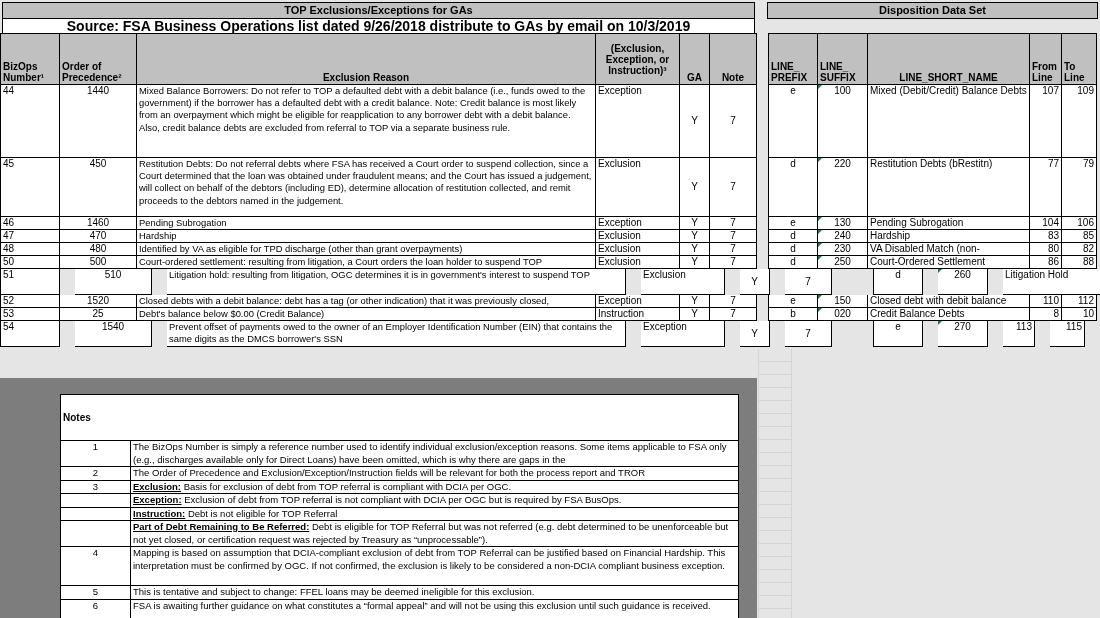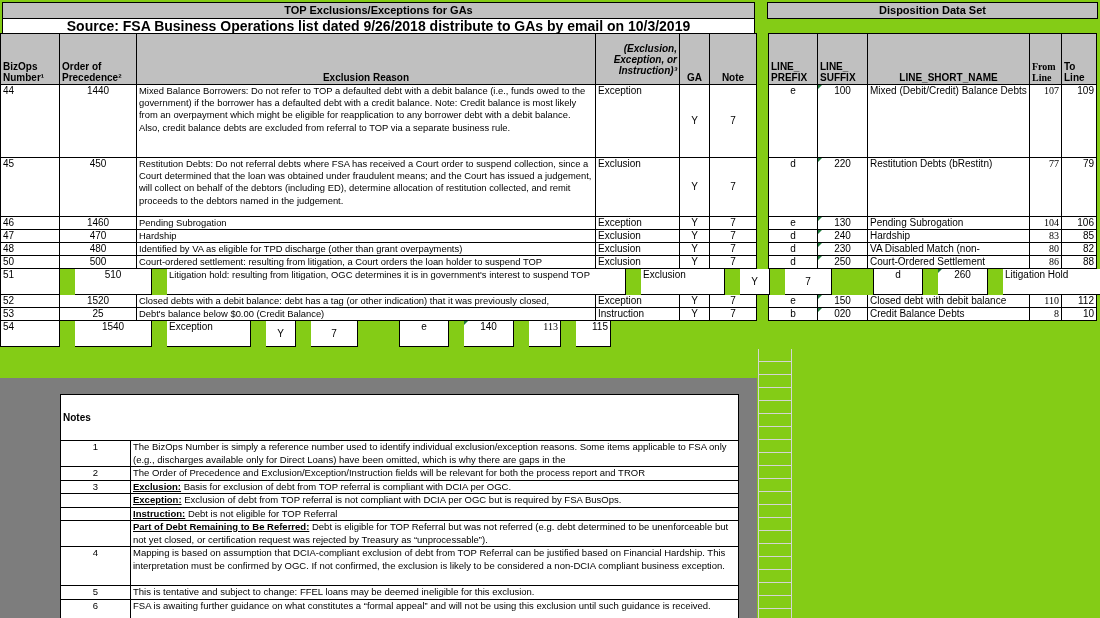--- a/index.html
+++ b/index.html
@@ -1,16 +1,16 @@
 <!DOCTYPE html>
 <html><head>
 <meta charset="utf-8">
 <style>
   html,body{margin:0;padding:0;background:#fff;font-family:"Liberation Sans",sans-serif;}
-  #sheet{position:relative;width:1100px;height:618px;background:#84cc16;overflow:hidden;}
+  #sheet{position:relative;width:1100px;height:618px;background:#e5e5e5;overflow:hidden;}
 
   .titlebar{position:absolute;height:17px;background:#c0c0c0;border:1px solid #000;
     font-weight:bold;font-size:11px;text-align:center;line-height:15px;box-sizing:border-box;color:#000;}
   #left-title{left:2px;top:2px;width:753px;}
   #right-title{left:767px;top:2px;width:331px;}
   #source-row{position:absolute;left:2px;top:18px;width:753px;height:16px;background:#fff;
     border:1px solid #000;font-weight:bold;font-size:14px;text-align:center;line-height:14px;box-sizing:border-box;}
 
   #table{position:absolute;left:0;top:33px;}
   .row{display:flex;}
@@ -19,28 +19,28 @@
   .c-bizops{width:60px;border-left:1px solid #000;}
   .c-prec{width:77px;text-align:center;}
   .c-reason{width:459px;font-size:9.4px;line-height:12.2px;}
   .c-type{width:84px;}
   .c-ga{width:30px;display:flex;align-items:center;justify-content:center;}
   .c-note{width:47px;display:flex;align-items:center;justify-content:center;}
   .gap{width:11px;border:none;background:transparent;padding:0;}
   .c-prefix{width:50px;border-left:1px solid #000;text-align:center;}
   .c-suffix{width:50px;text-align:center;position:relative;}
   .c-name{width:162px;}
-  .c-from{width:32px;text-align:right;font-family:Liberation Serif, serif;}
+  .c-from{width:32px;text-align:right;}
   .c-to{width:35px;text-align:right;}
 
   #header{height:52px;}
   #header .cell{background:#c0c0c0;font-weight:bold;display:flex;flex-direction:column;
     justify-content:flex-end;align-items:center;text-align:left;border-top:1px solid #000;
     padding:1px 2px;line-height:11px;font-size:10px;}
-  #header .h-type{justify-content:center;align-items:flex-start;text-align:right;font-style:italic;}
+  #header .h-type{justify-content:center;align-items:flex-start;text-align:center;}
   #header .gap{background:transparent;border:none;}
 
   #rows .row:nth-child(1){height:73px;}
   #rows .row:nth-child(2){height:59px;}
   #rows .row:nth-child(3),#rows .row:nth-child(4),#rows .row:nth-child(5),
   #rows .row:nth-child(6),#rows .row:nth-child(8),#rows .row:nth-child(9){height:13px;}
   #rows .row:nth-child(7),#rows .row:nth-child(10){height:26px;gap:15px;}
   #rows .row:nth-child(3) .c-reason,#rows .row:nth-child(4) .c-reason,
   #rows .row:nth-child(5) .c-reason,#rows .row:nth-child(6) .c-reason,
   #rows .row:nth-child(8) .c-reason,#rows .row:nth-child(9) .c-reason{white-space:nowrap;}
@@ -217,26 +217,27 @@
           <div class="cell gap"></div>
           <div class="cell c-prefix">b</div>
           <div class="cell c-suffix"><span class="tri"></span><span>020</span></div>
           <div class="cell c-name">Credit Balance Debts</div>
           <div class="cell c-from">8</div>
           <div class="cell c-to">10</div>
         </div>
         <div class="row">
           <div class="cell c-bizops">54</div>
           <div class="cell c-prec">1540</div>
-          <div class="cell c-type">Exception</div>
-          <div class="cell c-ga">Y</div>
-          <div class="cell c-note">7</div>
-          <div class="cell gap"></div>
-          <div class="cell c-prefix">e</div>
-          <div class="cell c-suffix"><span class="tri"></span><span>140</span></div>
+          <div class="cell c-reason">Prevent offset of payments owed to the owner of an Employer Identification Number (EIN) that contains the same digits as the DMCS borrower's SSN</div>
+          <div class="cell c-type">Exception</div>
+          <div class="cell c-ga">Y</div>
+          <div class="cell c-note">7</div>
+          <div class="cell gap"></div>
+          <div class="cell c-prefix">e</div>
+          <div class="cell c-suffix"><span class="tri"></span><span>270</span></div>
           <div class="cell c-from">113</div>
           <div class="cell c-to">115</div>
         </div>
       </div>
   </div>
 
   <div id="gridcol"></div>
 
   <div id="grayblock"></div>
 

